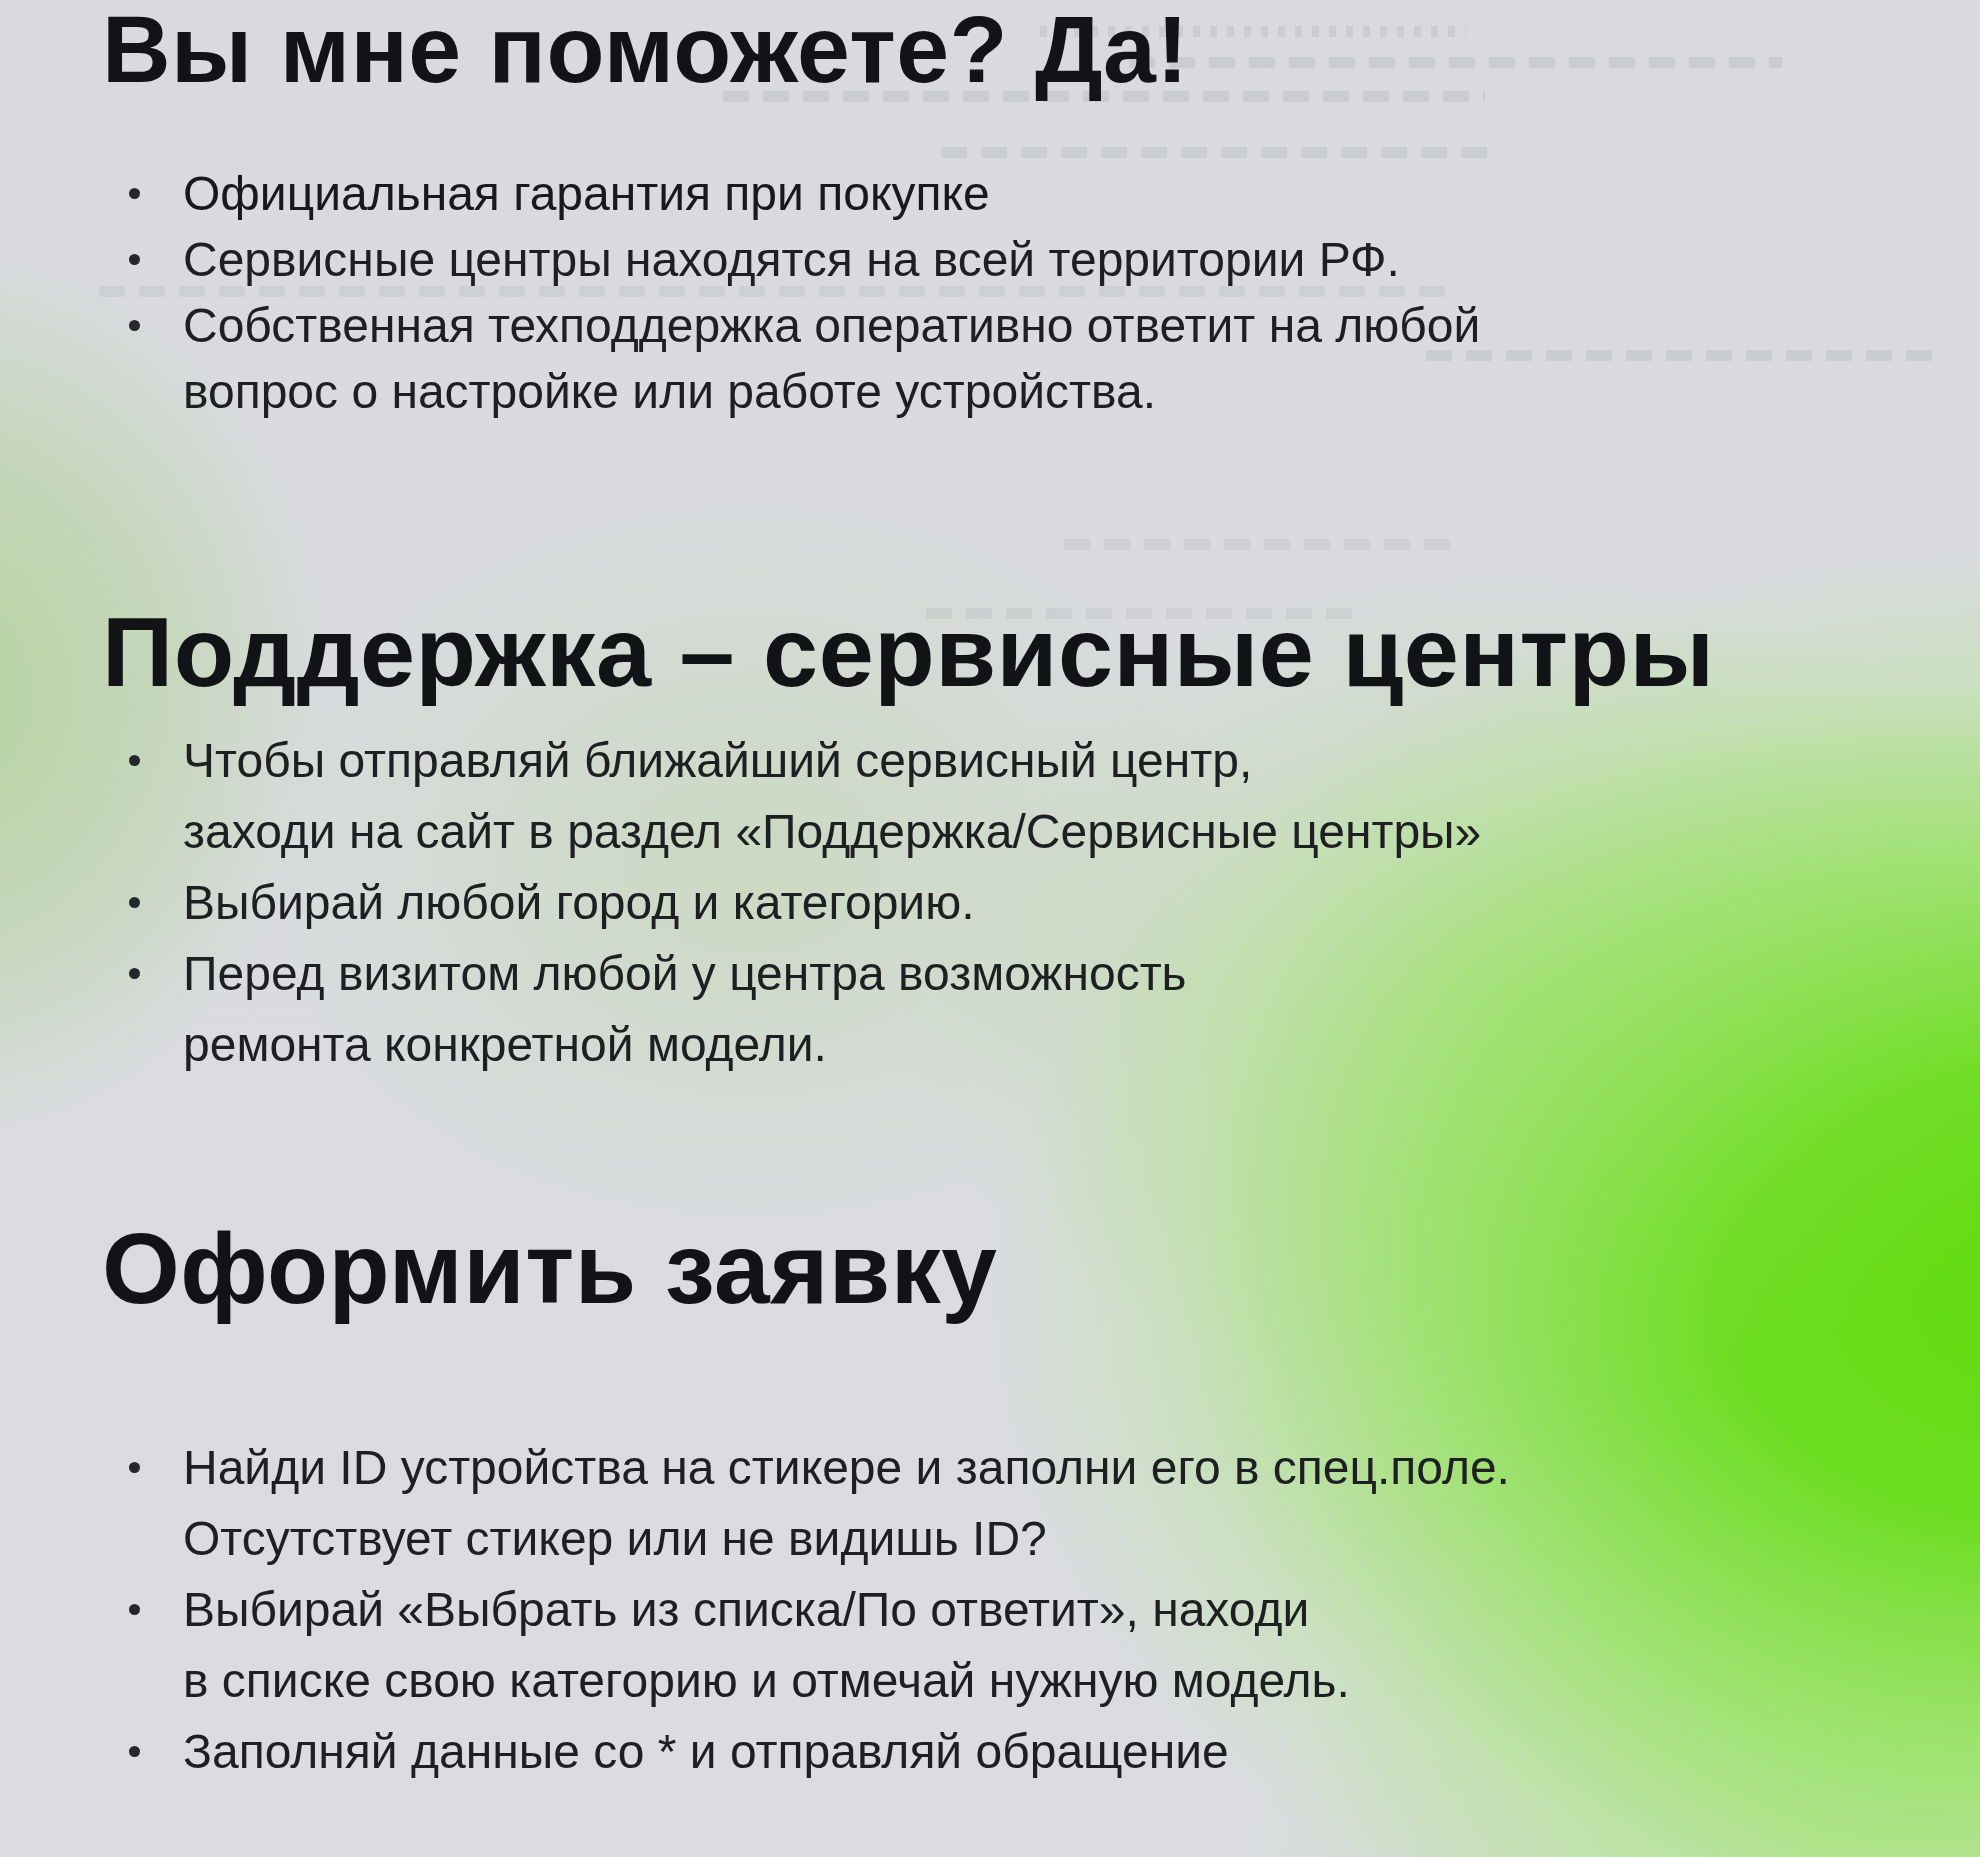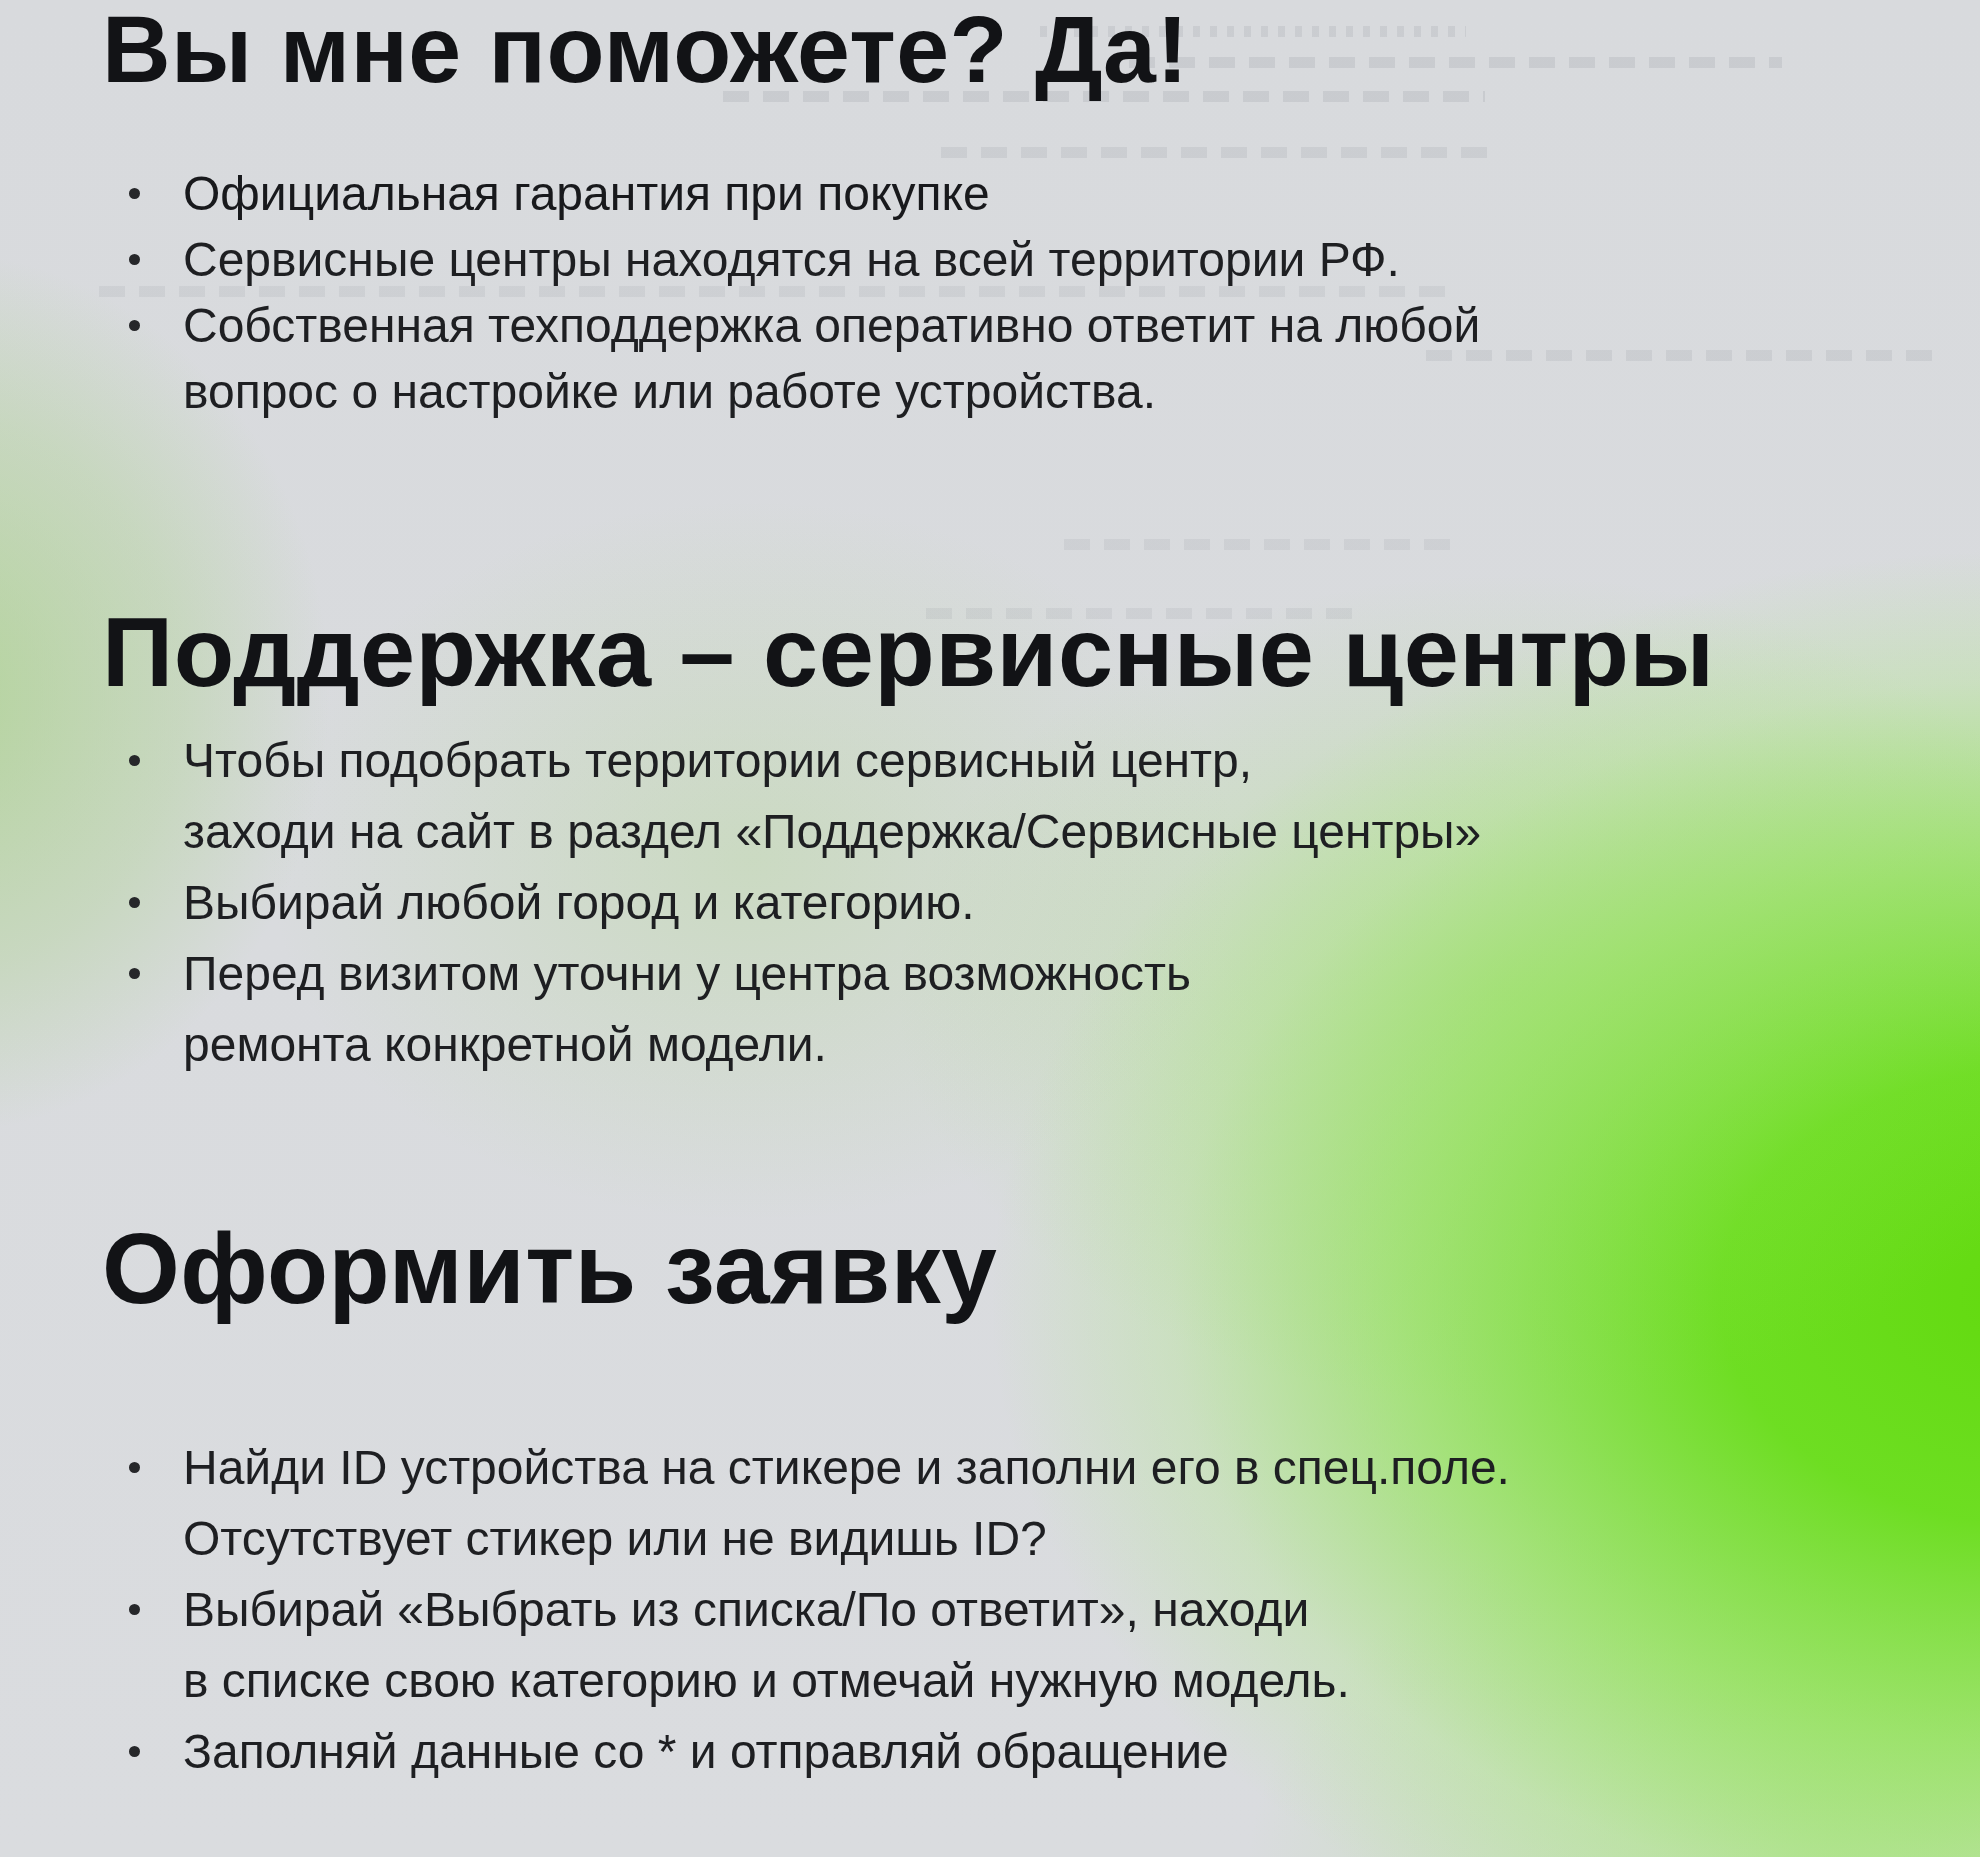--- a/index.html
+++ b/index.html
@@ -107,28 +107,28 @@
   </li>
   <li>
     <span>Собственная техподдержка оперативно ответит на любой</span><br>
     <span>вопрос о настройке или работе устройства.</span>
   </li>
 </ul>
 
 <h1 class="title title-2">Поддержка – сервисные центры</h1>
 <ul class="list list-2">
   <li>
-    <span>Чтобы подобрать территории сервисный центр,</span><br>
+    <span>Чтобы отправляй ближайший сервисный центр,</span><br>
     <span>заходи на сайт в раздел «Поддержка/Сервисные центры»</span>
   </li>
   <li>
     <span>Выбирай любой город и категорию.</span>
   </li>
   <li>
-    <span>Перед визитом уточни у центра возможность</span><br>
+    <span>Перед визитом любой у центра возможность</span><br>
     <span>ремонта конкретной модели.</span>
   </li>
 </ul>
 
 <h1 class="title title-3">Оформить заявку</h1>
 <ul class="list list-3">
   <li>
     <span>Найди ID устройства на стикере и заполни его в спец.поле.</span><br>
     <span>Отсутствует стикер или не видишь ID?</span>
   </li>

